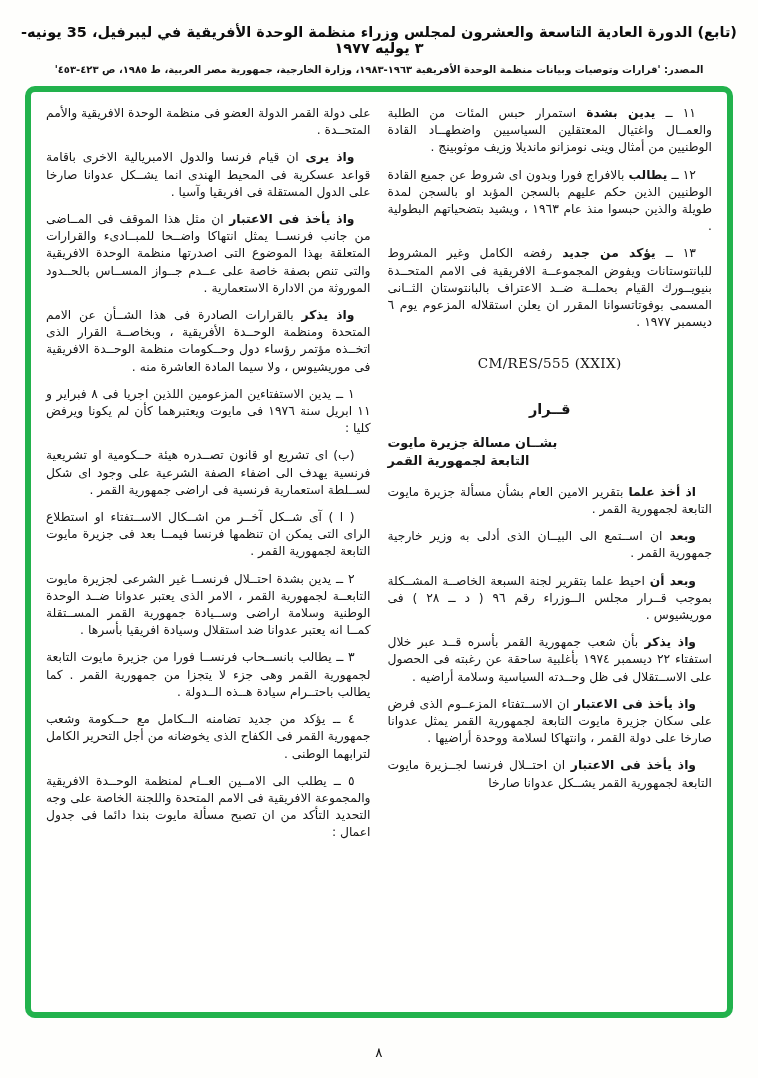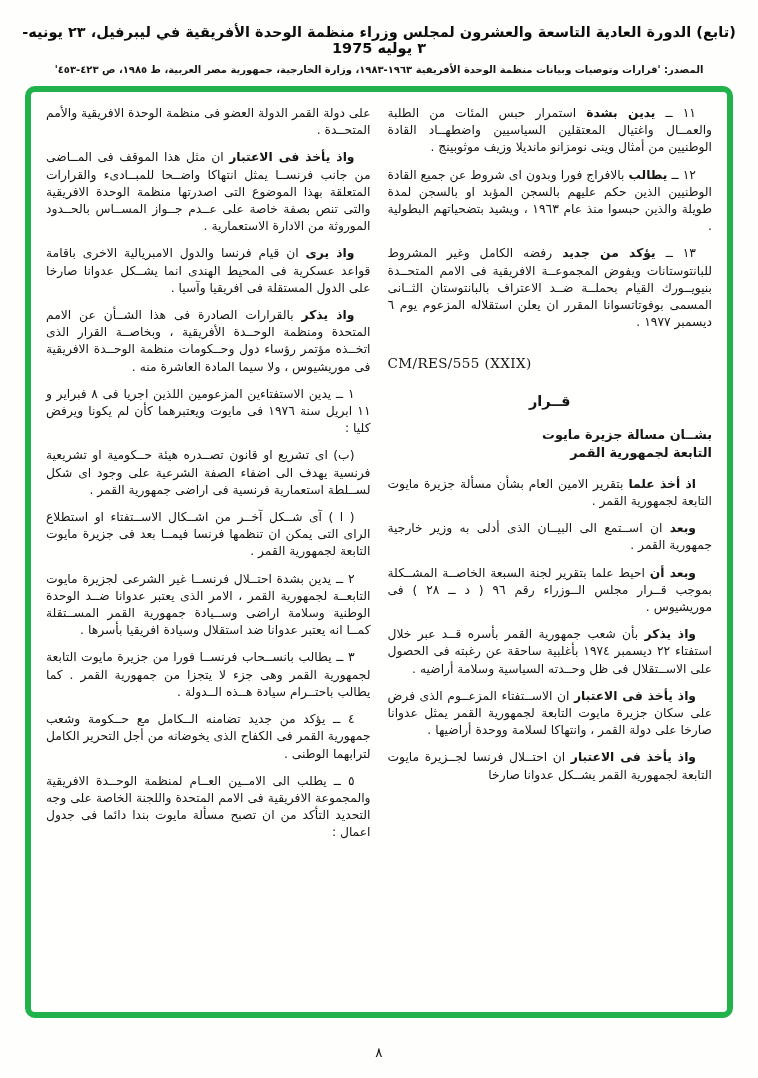--- a/index.html
+++ b/index.html
@@ -15,32 +15,32 @@
     border:6px solid #22b24c;border-radius:10px;background:#fffffe;
     padding:13px 15px 10px;overflow:hidden;
   }
   .cols{display:flex;gap:17px;direction:rtl;height:100%;}
   .col{flex:1;text-align:justify;font-size:12.3px;line-height:17.2px;}
   .para{margin:0 0 10px;text-indent:16px;}
   .para.noindent{text-indent:0;}
   .para b{font-weight:bold;}
   .num{white-space:nowrap;}
   .ref{
-    direction:ltr;text-align:left;font-family:"DejaVu Serif", serif;
-    font-size:13.5px;letter-spacing:.4px;margin:24px 0 20px;text-indent:0;font-weight:500;
+    direction:ltr;text-align:center;font-family:"DejaVu Serif", serif;
+    font-size:13.5px;letter-spacing:.4px;margin:24px 0 28px;text-indent:0;font-weight:500;
   }
   .heading{text-align:center;font-weight:bold;font-size:14.5px;margin:12px 0 16px;}
-  .subtitle{text-align:right;font-weight:bold;font-size:12.8px;line-height:18px;margin:0 0 14px;}
+  .subtitle{text-align:left;font-weight:bold;font-size:12.8px;line-height:18px;margin:0 0 14px;}
   .pagenum{position:absolute;bottom:18px;left:0;right:0;text-align:center;font-size:13.5px;color:#111;}
 </style>
 </head>
 <body>
 
 <div class="header">
-  <div class="header-line1">(تابع) الدورة العادية التاسعة والعشرون لمجلس وزراء منظمة الوحدة الأفريقية في ليبرفيل، ٢٣ يونيه- ٣ يوليه 1975</div>
+  <div class="header-line1">(تابع) الدورة العادية التاسعة والعشرون لمجلس وزراء منظمة الوحدة الأفريقية في ليبرفيل، 35 يونيه- ٣ يوليه ١٩٧٧</div>
   <div class="header-line2">المصدر: 'قرارات وتوصيات وبيانات منظمة الوحدة الأفريقية ١٩٦٣-١٩٨٣، وزارة الخارجية، جمهورية مصر العربية، ط ١٩٨٥، ص ٤٢٣-٤٥٣'</div>
 </div>
 
 <div class="frame">
   <div class="cols">
     <div class="col">
         <p class="para"><span class="num">١١ ــ</span> <b>يدين بشدة</b> <span>استمرار حبس المئات من الطلبة والعمــال واغتيال المعتقلين السياسيين واضطهــاد القادة الوطنيين من أمثال وينى نومزانو مانديلا وزيف موثوبينج .</span></p>
         <p class="para"><span class="num">١٢ ــ</span> <b>يطالب</b> <span>بالافراج فورا وبدون اى شروط عن جميع القادة الوطنيين الذين حكم عليهم بالسجن المؤبد او بالسجن لمدة طويلة والذين حبسوا منذ عام ١٩٦٣ ، ويشيد بتضحياتهم البطولية .</span></p>
         <p class="para"><span class="num">١٣ ــ</span> <b>يؤكد من جديد</b> <span>رفضه الكامل وغير المشروط للبانتوستانات ويفوض المجموعــة الافريقية فى الامم المتحــدة بنيويــورك القيام بحملــة ضــد الاعتراف بالبانتوستان الثــانى المسمى بوفوتاتسوانا المقرر ان يعلن استقلاله المزعوم يوم ٦ ديسمبر ١٩٧٧ .</span></p>
         <div class="ref">CM/RES/555 (XXIX)</div>
@@ -51,22 +51,22 @@
         </div>
         <p class="para"><b>اذ أخذ علما</b> <span>بتقرير الامين العام بشأن مسألة جزيرة مايوت التابعة لجمهورية القمر .</span></p>
         <p class="para"><b>وبعد</b> <span>ان اســتمع الى البيــان الذى أدلى به وزير خارجية جمهورية القمر .</span></p>
         <p class="para"><b>وبعد أن</b> <span>احيط علما بتقرير لجنة السبعة الخاصــة المشــكلة بموجب قــرار مجلس الــوزراء رقم ٩٦ ( د ــ ٢٨ ) فى موريشيوس .</span></p>
         <p class="para"><b>واذ يذكر</b> <span>بأن شعب جمهورية القمر بأسره قــد عبر خلال استفتاء ٢٢ ديسمبر ١٩٧٤ بأغلبية ساحقة عن رغبته فى الحصول على الاســتقلال فى ظل وحــدته السياسية وسلامة أراضيه .</span></p>
         <p class="para"><b>واذ يأخذ فى الاعتبار</b> <span>ان الاســتفتاء المزعــوم الذى فرض على سكان جزيرة مايوت التابعة لجمهورية القمر يمثل عدوانا صارخا على دولة القمر ، وانتهاكا لسلامة ووحدة أراضيها .</span></p>
         <p class="para"><b>واذ يأخذ فى الاعتبار</b> <span>ان احتــلال فرنسا لجــزيرة مايوت التابعة لجمهورية القمر يشــكل عدوانا صارخا</span></p>
       </div>
     <div class="col">
         <p class="para noindent"><span>على دولة القمر الدولة العضو فى منظمة الوحدة الافريقية والأمم المتحــدة .</span></p>
+        <p class="para"><b>واذ يرى</b> <span>ان قيام فرنسا والدول الامبريالية الاخرى باقامة قواعد عسكرية فى المحيط الهندى انما يشــكل عدوانا صارخا على الدول المستقلة فى افريقيا وآسيا .</span></p>
         <p class="para"><b>واذ يأخذ فى الاعتبار</b> <span>ان مثل هذا الموقف فى المــاضى من جانب فرنســا يمثل انتهاكا واضــحا للمبــادىء والقرارات المتعلقة بهذا الموضوع التى اصدرتها منظمة الوحدة الافريقية والتى تنص بصفة خاصة على عــدم جــواز المســاس بالحــدود الموروثة من الادارة الاستعمارية .</span></p>
-        <p class="para"><b>واذ يرى</b> <span>ان قيام فرنسا والدول الامبريالية الاخرى باقامة قواعد عسكرية فى المحيط الهندى انما يشــكل عدوانا صارخا على الدول المستقلة فى افريقيا وآسيا .</span></p>
         <p class="para"><b>واذ يذكر</b> <span>بالقرارات الصادرة فى هذا الشــأن عن الامم المتحدة ومنظمة الوحــدة الأفريقية ، وبخاصــة القرار الذى اتخــذه مؤتمر رؤساء دول وحــكومات منظمة الوحــدة الافريقية فى موريشيوس ، ولا سيما المادة العاشرة منه .</span></p>
         <p class="para"><span class="num">١ ــ</span> <span>يدين الاستفتاءين المزعومين اللذين اجريا فى ٨ فبراير و ١١ ابريل سنة ١٩٧٦ فى مايوت ويعتبرهما كأن لم يكونا ويرفض كليا :</span></p>
         <p class="para"><span>(ب) اى تشريع او قانون تصــدره هيئة حــكومية او تشريعية فرنسية يهدف الى اضفاء الصفة الشرعية على وجود اى شكل لســلطة استعمارية فرنسية فى اراضى جمهورية القمر .</span></p>
         <p class="para"><span>( ا ) آى شــكل آخــر من اشــكال الاســتفتاء او استطلاع الراى التى يمكن ان تنظمها فرنسا فيمــا بعد فى جزيرة مايوت التابعة لجمهورية القمر .</span></p>
         <p class="para"><span class="num">٢ ــ</span> <span>يدين بشدة احتــلال فرنســا غير الشرعى لجزيرة مايوت التابعــة لجمهورية القمر ، الامر الذى يعتبر عدوانا ضــد الوحدة الوطنية وسلامة اراضى وســيادة جمهورية القمر المســتقلة كمــا انه يعتبر عدوانا ضد استقلال وسيادة افريقيا بأسرها .</span></p>
         <p class="para"><span class="num">٣ ــ</span> <span>يطالب بانســحاب فرنســا فورا من جزيرة مايوت التابعة لجمهورية القمر وهى جزء لا يتجزا من جمهورية القمر . كما يطالب باحتــرام سيادة هــذه الــدولة .</span></p>
         <p class="para"><span class="num">٤ ــ</span> <span>يؤكد من جديد تضامنه الــكامل مع حــكومة وشعب جمهورية القمر فى الكفاح الذى يخوضانه من أجل التحرير الكامل لترابهما الوطنى .</span></p>
         <p class="para"><span class="num">٥ ــ</span> <span>يطلب الى الامــين العــام لمنظمة الوحــدة الافريقية والمجموعة الافريقية فى الامم المتحدة واللجنة الخاصة على وجه التحديد التأكد من ان تصبح مسألة مايوت بندا دائما فى جدول اعمال :</span></p>
       </div>
   </div>

